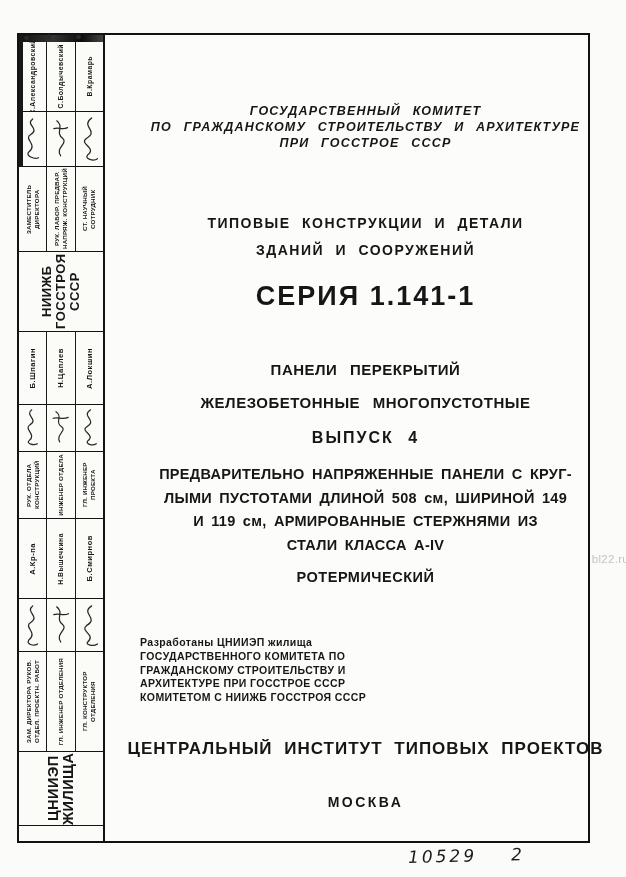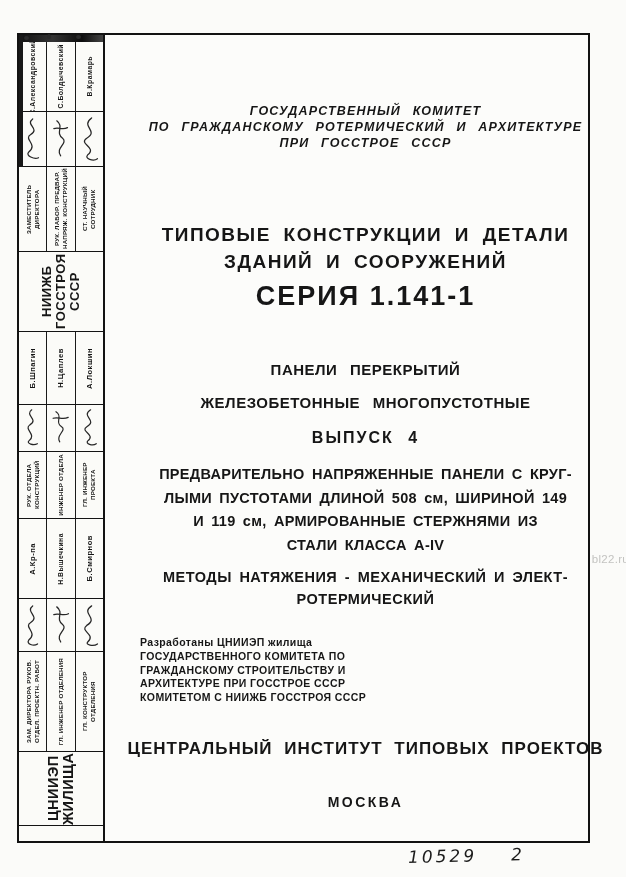--- a/index.html
+++ b/index.html
@@ -35,21 +35,21 @@
   .org-text{font-size:13px;line-height:14px;letter-spacing:.5px;}
   .org-text.big{font-size:14.5px;line-height:15px;}
   .smudge{height:7px;background:linear-gradient(90deg,#101010,#333 40%,#0d0d0d 75%,#444);}
   .edge-smudge{position:absolute;left:0;top:0;width:4px;height:132px;background:#181818;}
   .sig-svg{width:100%;height:90%;}
   .sig-svg path{fill:none;stroke:#262626;stroke-width:1.3;stroke-linecap:round;}
   
   .blk{position:absolute;left:103px;width:487px;text-align:center;}
   .blk .ln{display:block;}
   .b-header{top:68px;font-size:12.5px;line-height:16px;letter-spacing:1.2px;word-spacing:7px;font-style:italic;}
-  .b-title1{top:186px;font-size:19px;line-height:27px;letter-spacing:1.5px;word-spacing:6px;}
+  .b-title1{top:175px;font-size:14px;line-height:27px;letter-spacing:1.5px;word-spacing:6px;}
   .b-series{top:246px;font-size:27px;letter-spacing:2px;}
   .b-title2{top:318px;font-size:15px;line-height:33px;letter-spacing:.5px;word-spacing:8px;}
   .b-issue{top:394px;font-size:16px;letter-spacing:2px;word-spacing:8px;}
   .b-desc{top:428px;font-size:14.5px;line-height:23.5px;letter-spacing:.3px;word-spacing:3px;}
   .b-methods{top:531px;font-size:14.5px;line-height:22px;letter-spacing:.5px;word-spacing:3px;}
   .b-col{position:absolute;top:601px;text-align:left;font-size:10.5px;line-height:13.8px;letter-spacing:.4px;}
   .b-dev{left:121px;width:242px;}
   .b-app{left:366px;width:222px;}
   .b-inst{top:704px;font-size:17px;letter-spacing:1px;word-spacing:6px;}
   .b-city{top:759px;font-size:14px;letter-spacing:2.5px;}
@@ -210,21 +210,21 @@
 
       <div class="band sep" style="height:75px;border-bottom:1.6px solid #141414;">
         <div class="vcell">
             <span class="vtext org-text big">ЦНИИЭП ЖИЛИЩА</span>
           </div>
       </div>
     </div>
 
     <div class="blk b-header">
       <span class="ln">ГОСУДАРСТВЕННЫЙ КОМИТЕТ</span>
-      <span class="ln">ПО ГРАЖДАНСКОМУ РОТЕРМИЧЕСКИЙ И АРХИТЕКТУРЕ</span>
+      <span class="ln">ПО ГРАЖДАНСКОМУ СТРОИТЕЛЬСТВУ И АРХИТЕКТУРЕ</span>
       <span class="ln">ПРИ ГОССТРОЕ СССР</span>
     </div>
 
     <div class="blk b-title1">
       <span class="ln">ТИПОВЫЕ КОНСТРУКЦИИ И ДЕТАЛИ</span>
       <span class="ln">ЗДАНИЙ И СООРУЖЕНИЙ</span>
     </div>
 
     <div class="blk b-series">СЕРИЯ 1.141-1</div>
 
@@ -236,21 +236,20 @@
     <div class="blk b-issue">ВЫПУСК 4</div>
 
     <div class="blk b-desc">
       <span class="ln">ПРЕДВАРИТЕЛЬНО НАПРЯЖЕННЫЕ ПАНЕЛИ С КРУГ-</span>
       <span class="ln">ЛЫМИ ПУСТОТАМИ ДЛИНОЙ 508 см, ШИРИНОЙ 149</span>
       <span class="ln">И 119 см, АРМИРОВАННЫЕ СТЕРЖНЯМИ ИЗ</span>
       <span class="ln">СТАЛИ КЛАССА А-IV</span>
     </div>
 
     <div class="blk b-methods">
-      <span class="ln">МЕТОДЫ НАТЯЖЕНИЯ - МЕХАНИЧЕСКИЙ И ЭЛЕКТ-</span>
       <span class="ln">РОТЕРМИЧЕСКИЙ</span>
     </div>
 
     <div class="b-col b-dev">
       <span class="ln">Разработаны ЦНИИЭП жилища</span>
       <span class="ln">ГОСУДАРСТВЕННОГО КОМИТЕТА ПО</span>
       <span class="ln">ГРАЖДАНСКОМУ СТРОИТЕЛЬСТВУ И</span>
       <span class="ln">АРХИТЕКТУРЕ ПРИ ГОССТРОЕ СССР</span>
       <span class="ln">КОМИТЕТОМ С НИИЖБ ГОССТРОЯ СССР</span>
     </div>

